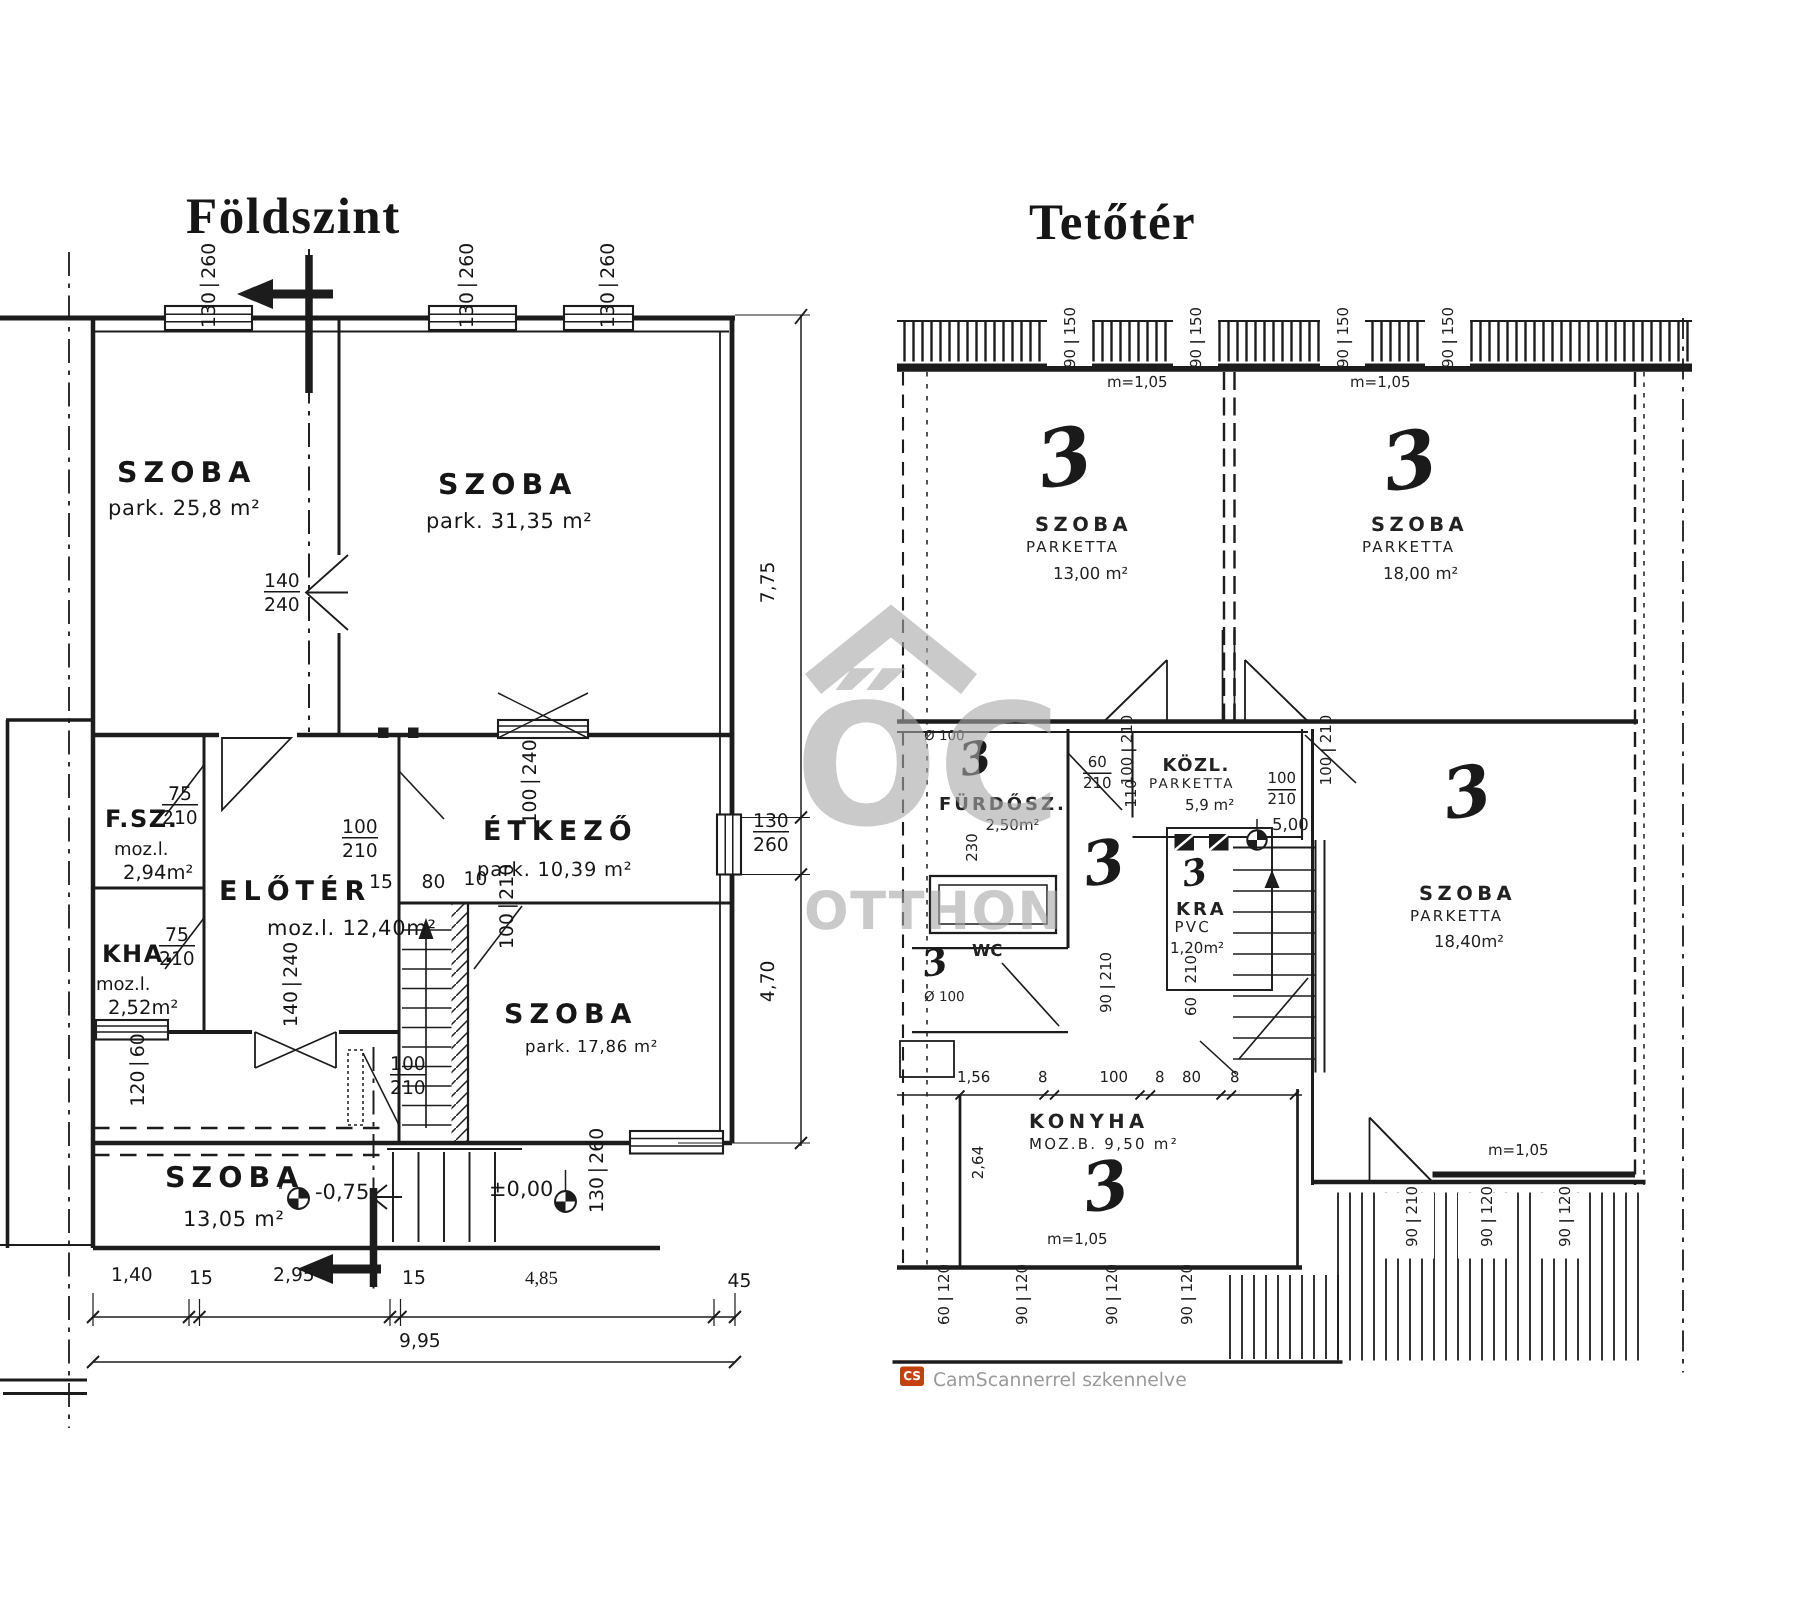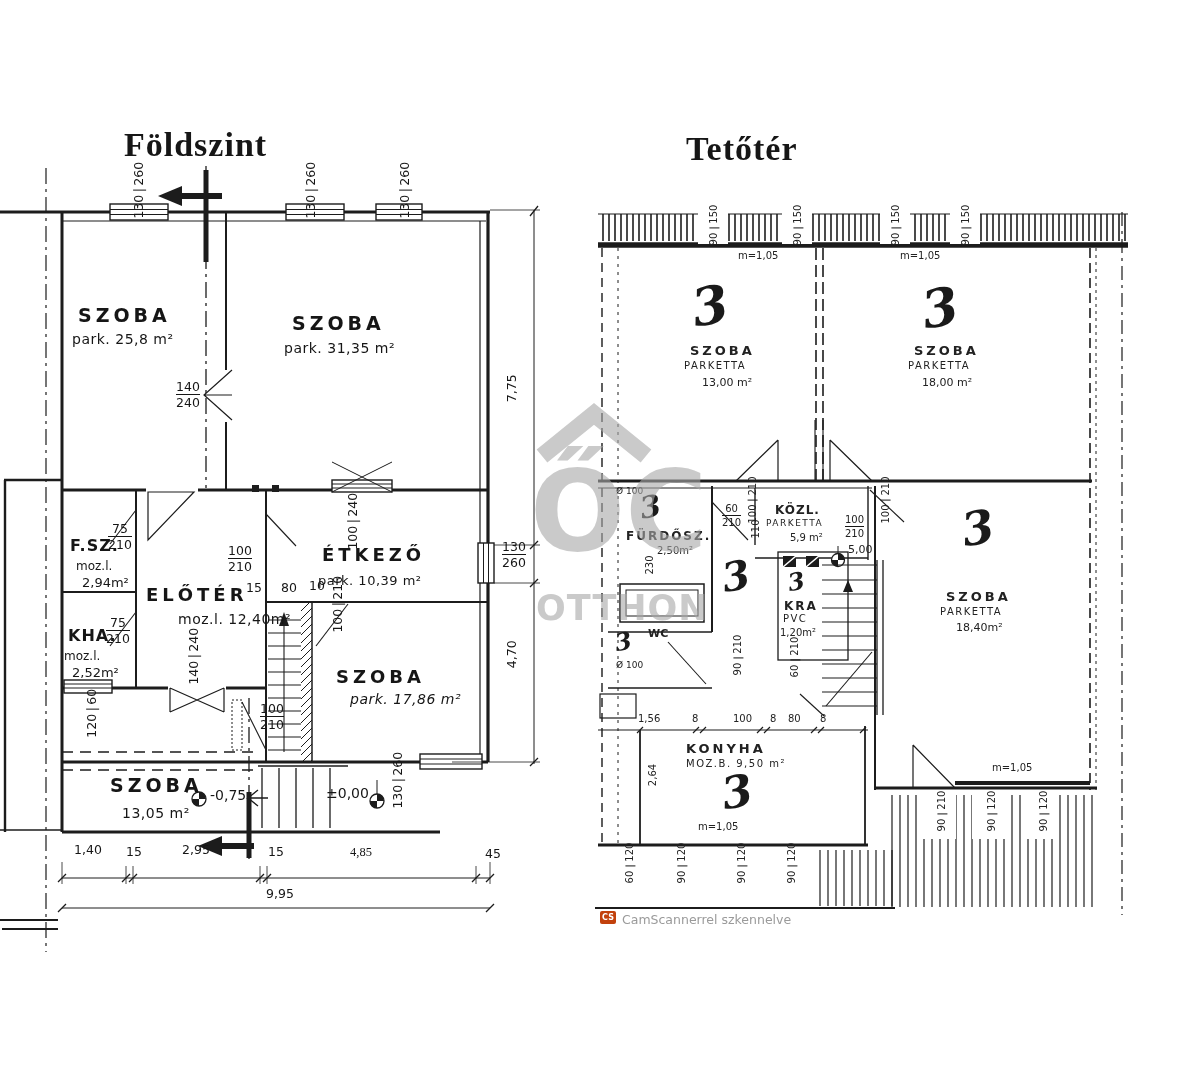--- a/index.html
+++ b/index.html
@@ -313,21 +313,21 @@
 <div class="vpair" style="left:166px;top:650px;">
   <span>140</span>
   <span>240</span>
 </div>
 <div class="hpair" style="left:260px;top:702px;">
   <span>100</span>
   <span>210</span>
 </div>
 
 <span class="lbl room-name" style="left:336px;top:668px;font-size:18px;">SZOBA</span>
-<span class="lbl room-sub" style="left:350px;top:692px;font-size:14px;font-style:italic;">park. 17,86 m²</span>
+<span class="lbl room-sub" style="left:350px;top:692px;font-size:11px;">park. 17,86 m²</span>
 
 <div class="vpair" style="left:68px;top:707px;">
   <span>120</span>
   <span>60</span>
 </div>
 <div class="vpair" style="left:370px;top:774px;">
   <span>130</span>
   <span>260</span>
 </div>
 

